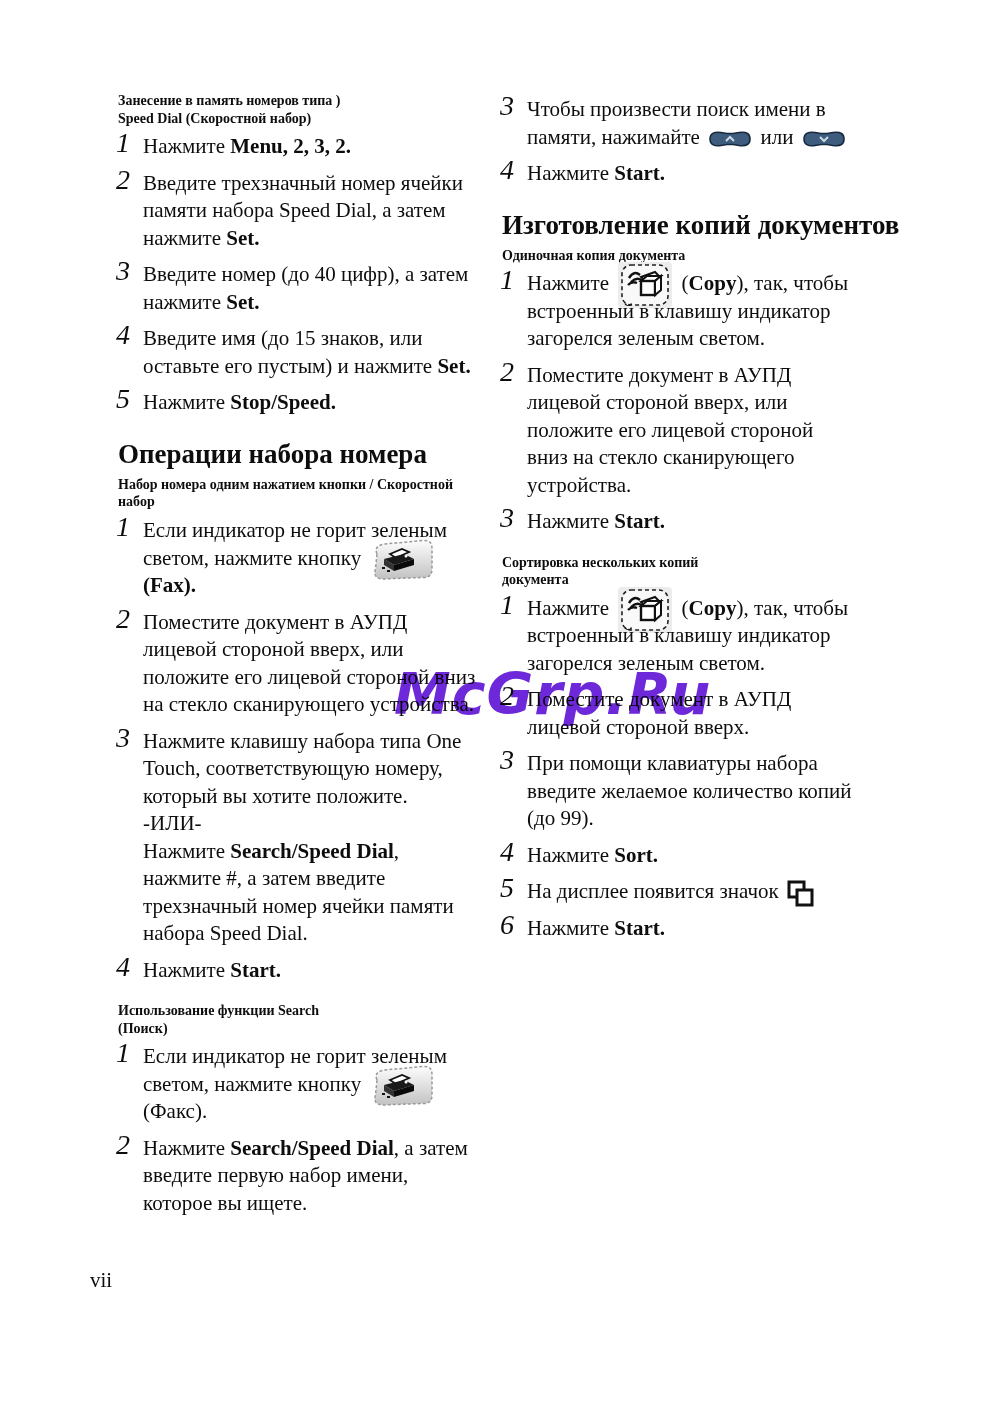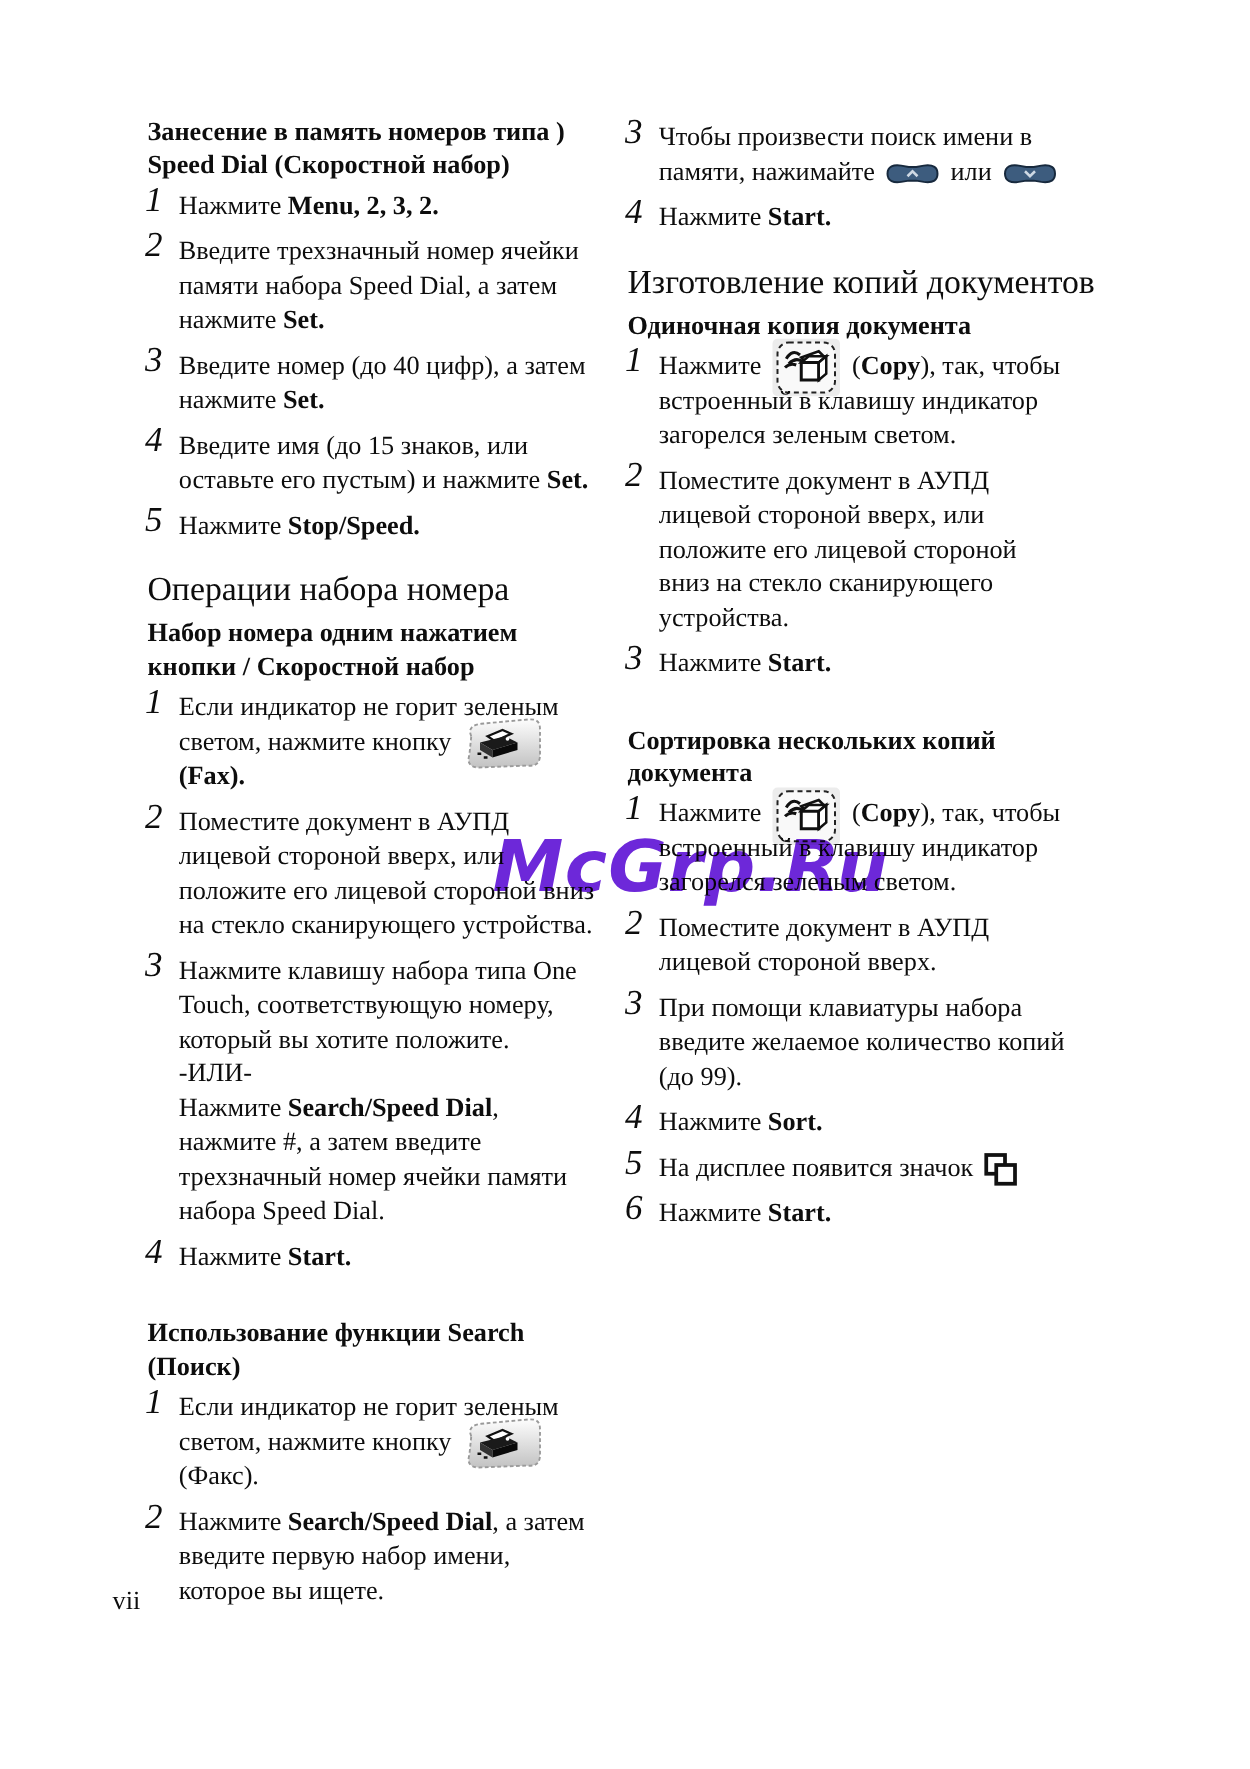--- a/index.html
+++ b/index.html
@@ -4,28 +4,28 @@
 <style>
   html,body{margin:0;padding:0;}
   body{
     width:1000px;height:1415px;background:#ffffff;position:relative;
     font-family:"Liberation Serif",serif;color:#0d0d0d;overflow:hidden;
   }
   .col{position:absolute;top:92px;}
   #col1{left:118px;width:358px;}
   #col2{left:502px;width:352px;}
   .h1{
-    font-weight:normal;font-size:27px;line-height:1.15;
+    font-weight:bold;font-size:27px;line-height:1.15;
     margin:22px 0 6px;white-space:nowrap;
   }
   .h2{
-    font-weight:bold;font-size:21px;line-height:1.26;
+    font-weight:bold;font-size:14px;line-height:1.26;
     white-space:pre-line;margin:0 0 6px;
   }
-  .steps + .h2{margin-top:34px;}
+  .steps + .h2{margin-top:18px;}
   .steps{margin:4px 0 0 0;}
   .step{
     position:relative;padding-left:25px;margin-bottom:9px;
     font-size:21px;line-height:1.31;
   }
   .step-num{
     position:absolute;left:-2px;top:-4px;
     font-style:italic;font-size:28px;line-height:1;
   }
   .b{font-weight:bold;}

